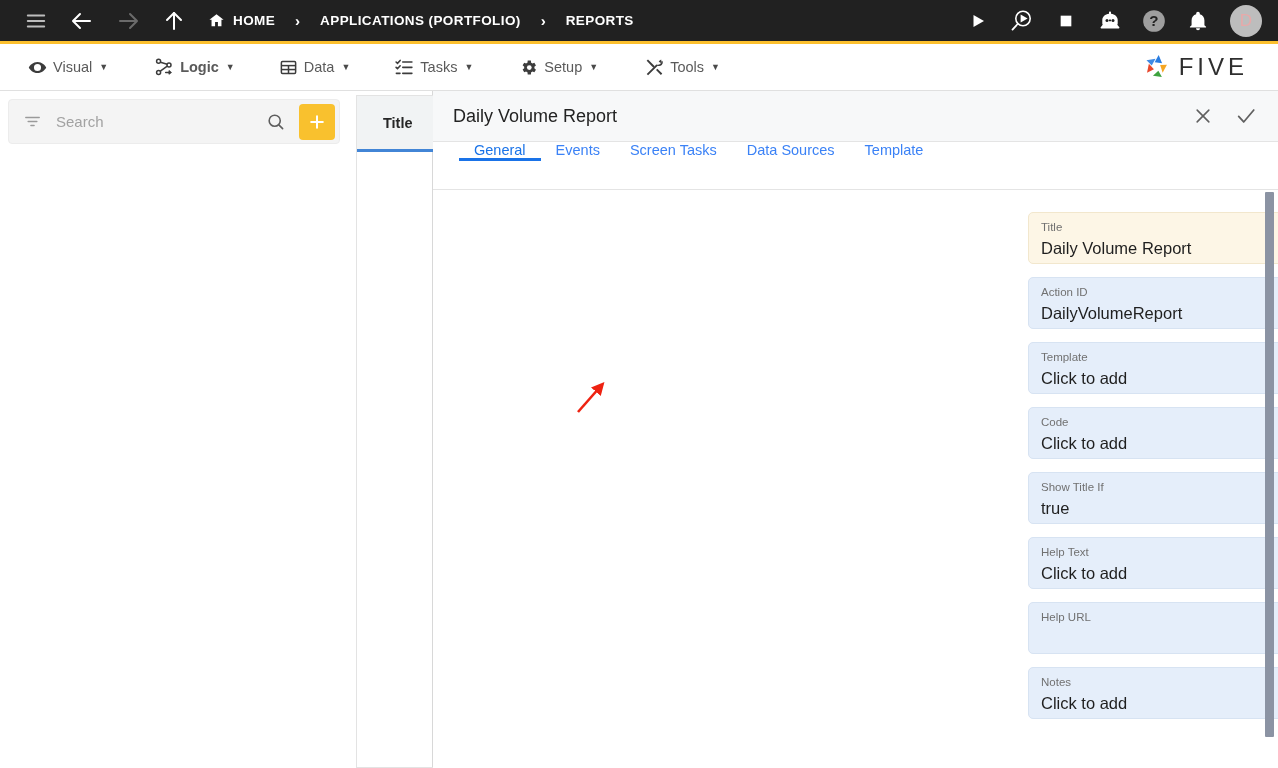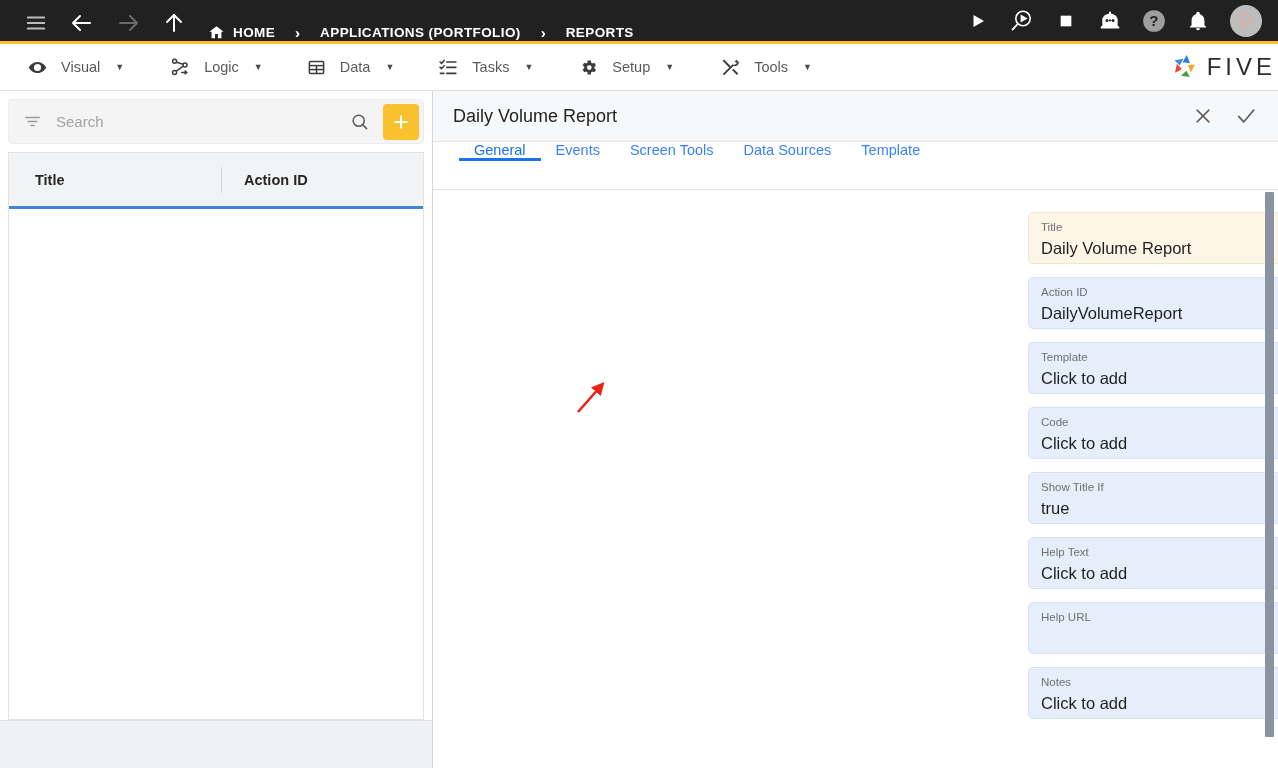--- a/index.html
+++ b/index.html
@@ -7,21 +7,21 @@
     width: 1278px; height: 768px;
     font-family: "Liberation Sans", sans-serif;
     background: #ffffff;
     overflow: hidden;
   }
   #app { position: relative; width: 1278px; height: 768px; display: flex; flex-direction: column; }
 
   
   .topbar {
     height: 44px; background: #212121; flex: 0 0 44px;
-    display: flex; align-items: flex-end; position: relative;
+    display: flex; align-items: center; position: relative;
     border-bottom: 3px solid #fcc02e;
   }
   .tb-icons { display: flex; align-items: center; gap: 0; padding-left: 18px; }
   .tb-btn {
     width: 36px; height: 36px; display: flex; align-items: center; justify-content: center;
     cursor: pointer; color: #ffffff;
   }
   .tb-btn.disabled { color: #6b6b6b; }
   .tb-btn svg { display: block; }
 
@@ -46,41 +46,41 @@
     font-size: 17px; font-weight: 500; margin-left: 8px; cursor: pointer;
   }
 
   
   .menubar {
     height: 47px; flex: 0 0 47px; background: #ffffff;
     display: flex; align-items: center; position: relative;
     border-bottom: 1px solid #e0e0e0;
   }
   .menu-item {
-    display: flex; align-items: center; gap: 14px;
+    display: flex; align-items: center; gap: 6px;
     padding: 0 10px; margin-left: 12px; height: 34px;
     color: #5a5a5a; font-size: 14.5px; cursor: pointer;
   }
   .menu-item:first-child { margin-left: 18px; }
   .menu-item .mi-icon { display: flex; align-items: center; color: #3c3c3c; }
   .menu-item .caret { font-size: 9px; color: #4a4a4a; margin-left: 1px; }
   .brand {
-    margin-left: auto; margin-right: 2px; display: flex; align-items: center; gap: 7px;
+    margin-left: auto; margin-right: 30px; display: flex; align-items: center; gap: 7px;
   }
   .brand-text {
     font-size: 24px; letter-spacing: 4px; color: #2e2e2e; font-weight: 400;
   }
 
   
   .body { flex: 1; display: flex; min-height: 0; }
 
   
   .sidebar {
     width: 433px; flex: 0 0 433px; background: #ffffff;
-    display: flex; flex-direction: column; border-right: 1px solid #d8d8d8;
+    display: flex; flex-direction: row; border-right: 1px solid #d8d8d8;
     position: relative;
   }
   .search-wrap { padding: 8px 8px 4px 8px; }
   .searchbar {
     height: 45px; background: #f4f4f4; border: 1px solid #ececec; border-radius: 4px;
     display: flex; align-items: center; padding: 0 4px 0 10px; gap: 6px;
   }
   .filter-icon { color: #9a9a9a; display: flex; cursor: pointer; padding: 4px; }
   .search-input {
     flex: 1; border: none; outline: none; background: transparent;
@@ -270,21 +270,21 @@
       <span class="mi-icon">
         <svg width="19" height="19" viewBox="0 0 24 24" fill="#3c3c3c">
           <path d="M12 5C6.5 5 2.3 9.1 1 12c1.3 2.9 5.5 7 11 7s9.7-4.1 11-7c-1.3-2.9-5.5-7-11-7zm0 11.5A4.5 4.5 0 1 1 12 7.5a4.5 4.5 0 0 1 0 9z"></path>
           <circle cx="12" cy="12" r="2.4" fill="#ffffff"></circle>
         </svg>
       </span>
       <span>Visual</span>
       <span class="caret">▼</span>
     </div>
 
-    <div class="menu-item" style="margin-left:26px;">
+    <div class="menu-item" style="margin-left:26px;font-weight:bold;">
       <span class="mi-icon">
         <svg width="20" height="20" viewBox="0 0 24 24" fill="none" stroke="#3c3c3c" stroke-width="1.8">
           <circle cx="5.5" cy="5" r="2.4"></circle>
             <circle cx="5.5" cy="18.5" r="2.4"></circle>
           <circle cx="18" cy="9.5" r="2.4"></circle>
           <path d="M7.8 6.4 15.8 8.6M7.6 17 15.9 11"></path>
           <path d="M14 18.5h6" stroke-linecap="round"></path>
             <path d="M17.6 16.3 20 18.5l-2.4 2.2"></path>
         </svg>
       </span>
@@ -411,21 +411,21 @@
             <svg width="22" height="22" viewBox="0 0 24 24" fill="none" stroke="#606060" stroke-width="1.9" stroke-linecap="round" stroke-linejoin="round">
               <polyline points="4,12.5 9.5,18.5 20.5,5.5"></polyline>
             </svg>
           </span>
         </div>
       </div>
 
       <div class="tabs">
         <div class="tab active">General</div>
         <div class="tab">Events</div>
-        <div class="tab">Screen Tools</div>
+        <div class="tab">Screen Tasks</div>
         <div class="tab">Data Sources</div>
         <div class="tab">Template</div>
       </div>
 
       <div class="form-scroll">
         <div class="form-col">
 
           <div class="field highlight">
             <div class="field-label">Title</div>
             <div class="field-value">Daily Volume Report</div>

